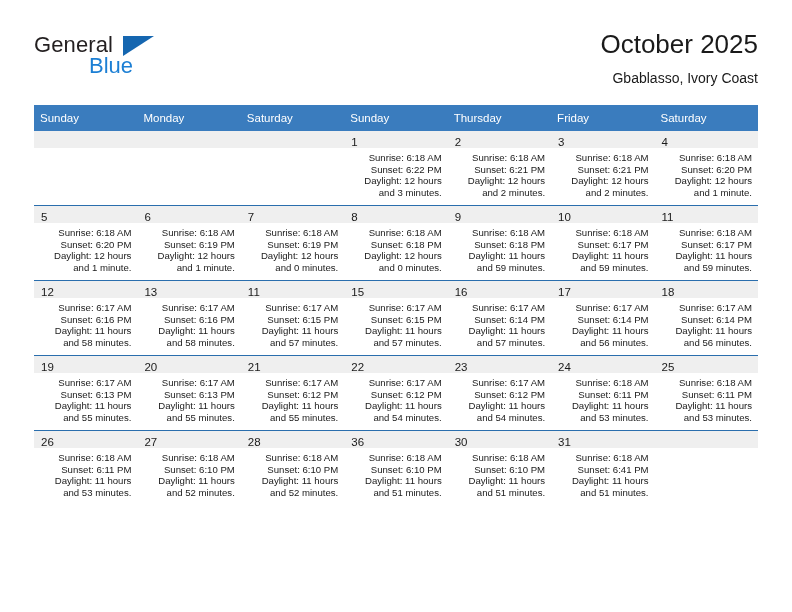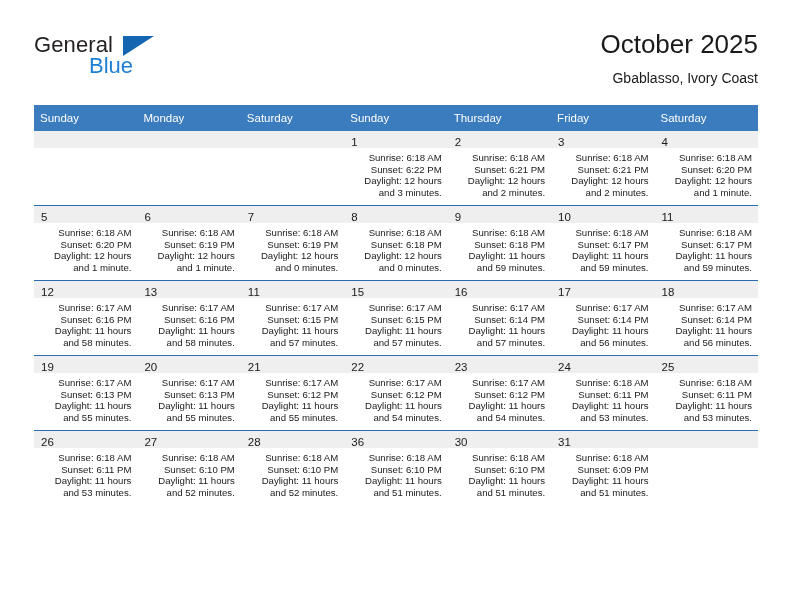--- a/index.html
+++ b/index.html
@@ -457,21 +457,21 @@
               <div>Sunrise: 6:18 AM</div>
               <div>Sunset: 6:10 PM</div>
               <div>Daylight: 11 hours</div>
               <div>and 51 minutes.</div>
             </div>
           </td>
           <td class="day-cell">
             <div class="daynum-strip"><span class="daynum">31</span></div>
             <div class="cell-body">
               <div>Sunrise: 6:18 AM</div>
-              <div>Sunset: 6:09 PM</div>
+              <div>Sunset: 6:41 PM</div>
               <div>Daylight: 11 hours</div>
               <div>and 51 minutes.</div>
             </div>
           </td>
           <td class="day-cell cell-empty">
             <div class="daynum-strip"><span class="daynum"></span></div>
           </td>
         </tr>
       </tbody>
   </table>

